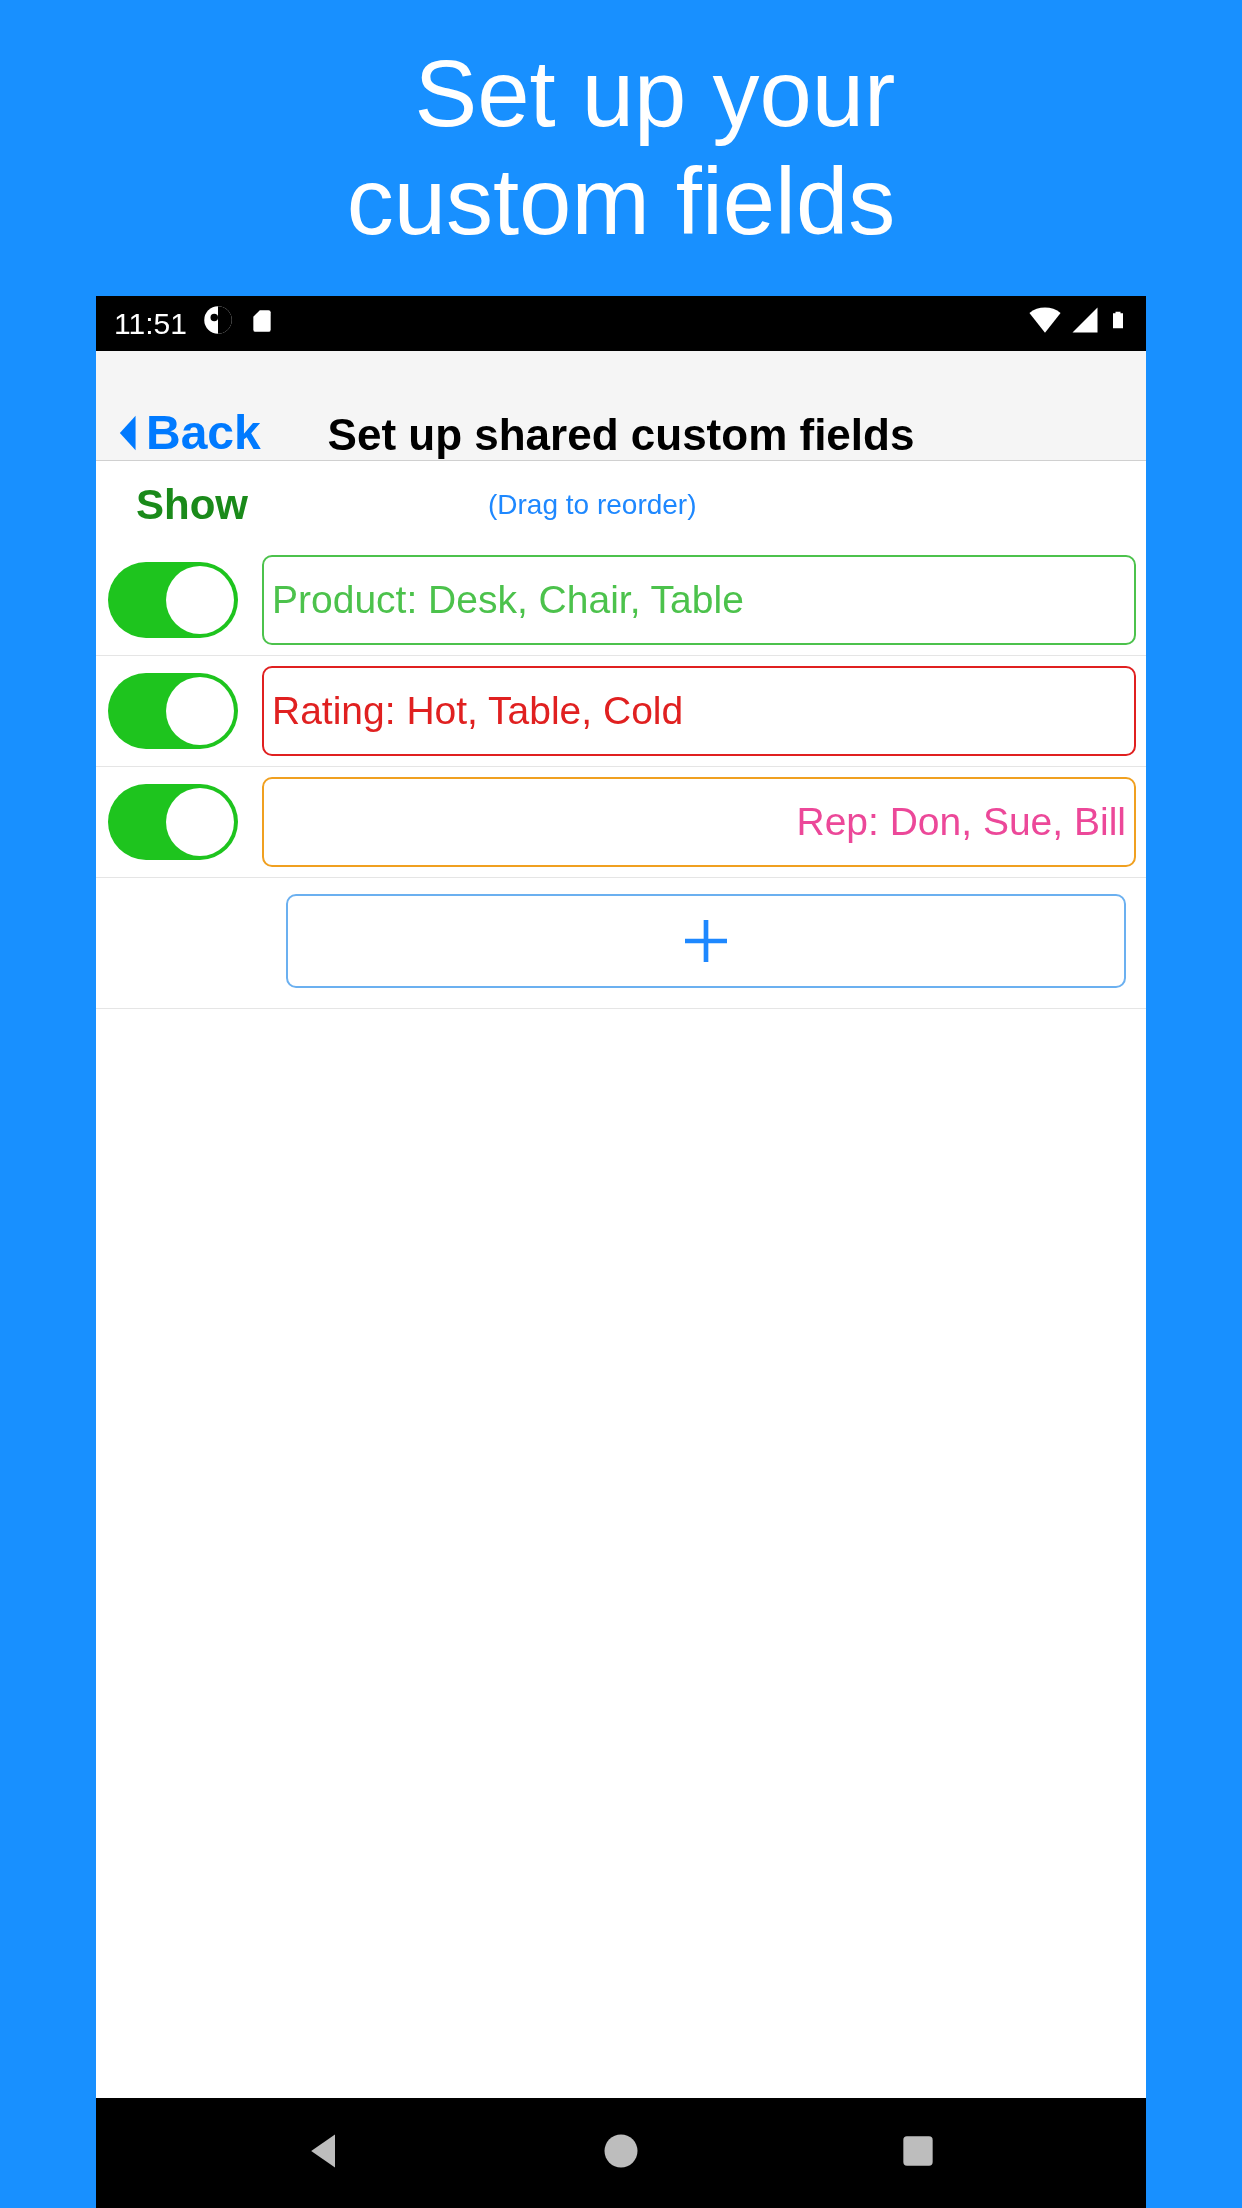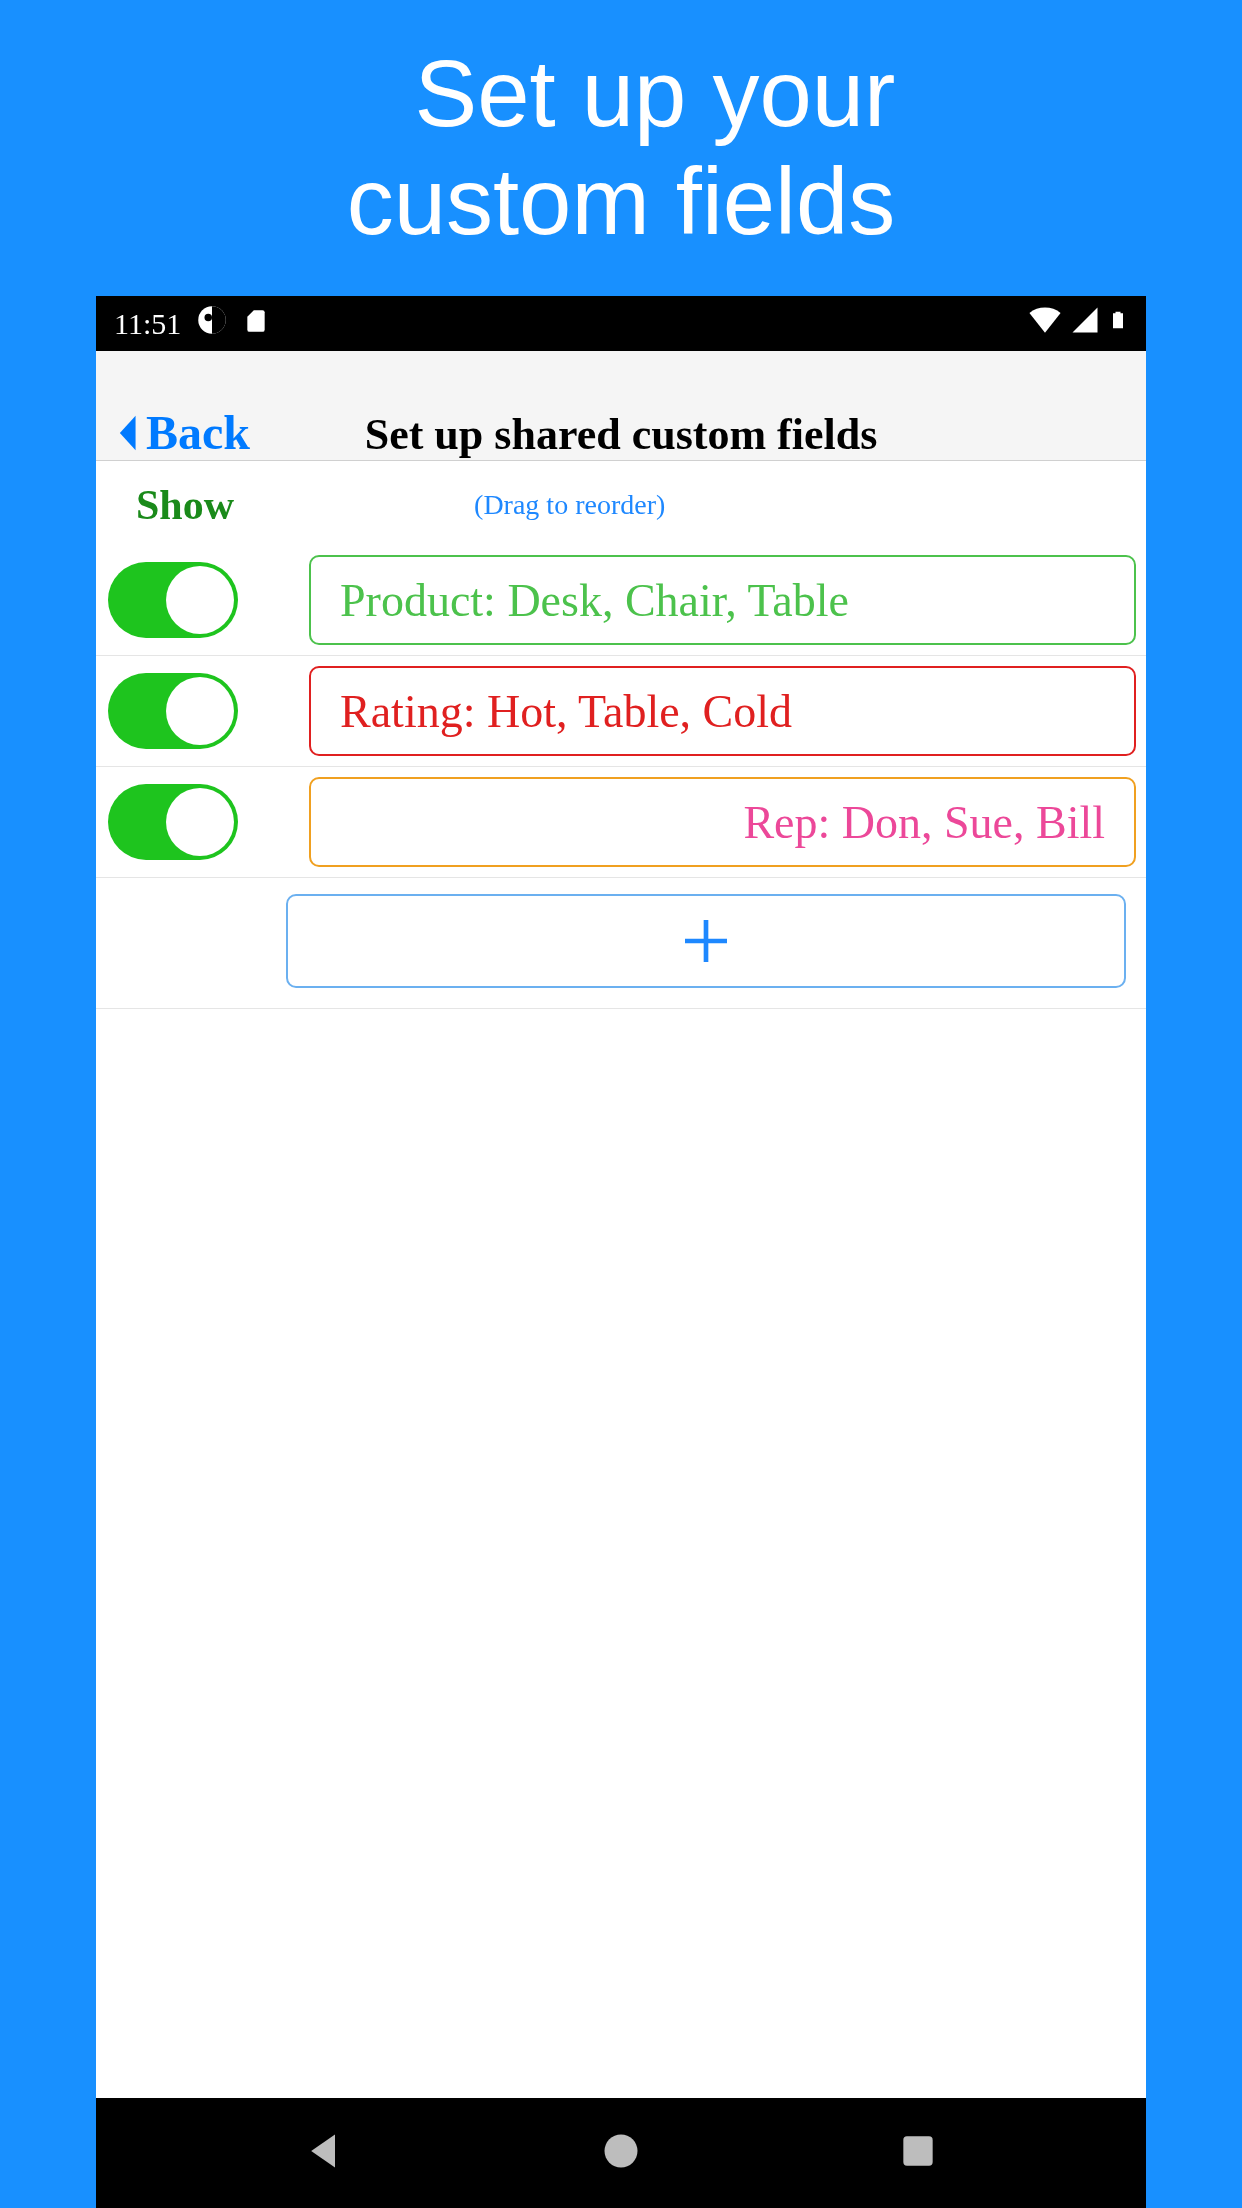--- a/index.html
+++ b/index.html
@@ -20,21 +20,20 @@
     margin-top: 40px;
     margin-bottom: 40px;
   }
   .phone {
     width: 1050px;
     height: 2072px;
     background: #fff;
     display: flex;
     flex-direction: column;
     overflow: hidden;
-    font-family: Liberation Serif, serif;
   }
   .status-bar {
     height: 55px;
     background: #000;
     color: #fff;
     display: flex;
     align-items: center;
     padding: 0 18px;
     font-size: 30px;
   }
@@ -106,26 +105,25 @@
     right: 4px; top: 4px;
     width: 68px; height: 68px;
     border-radius: 50%;
     background: #fff;
   }
   .field-input {
     flex: 1;
     height: 90px;
     border: 2px solid;
     border-radius: 10px;
-    font-size: 46px;
-    padding: 0 29px;
+    font-size: 39px;
+    padding: 0 8px;
     display: flex;
     align-items: center;
     background: #fff;
-    margin-left: 47px;
   }
   .field-0 { border-color: #4cc24c; color: #4cc24c; }
   .field-1 { border-color: #e02020; color: #e02020; }
   .field-2 { border-color: #f0a020; color: #ec4899; justify-content: flex-end; }
   .add-row {
     padding: 16px 10px 20px 10px;
     border-bottom: 1px solid #e5e5e5;
   }
   .add-btn {
     margin-left: 180px;

